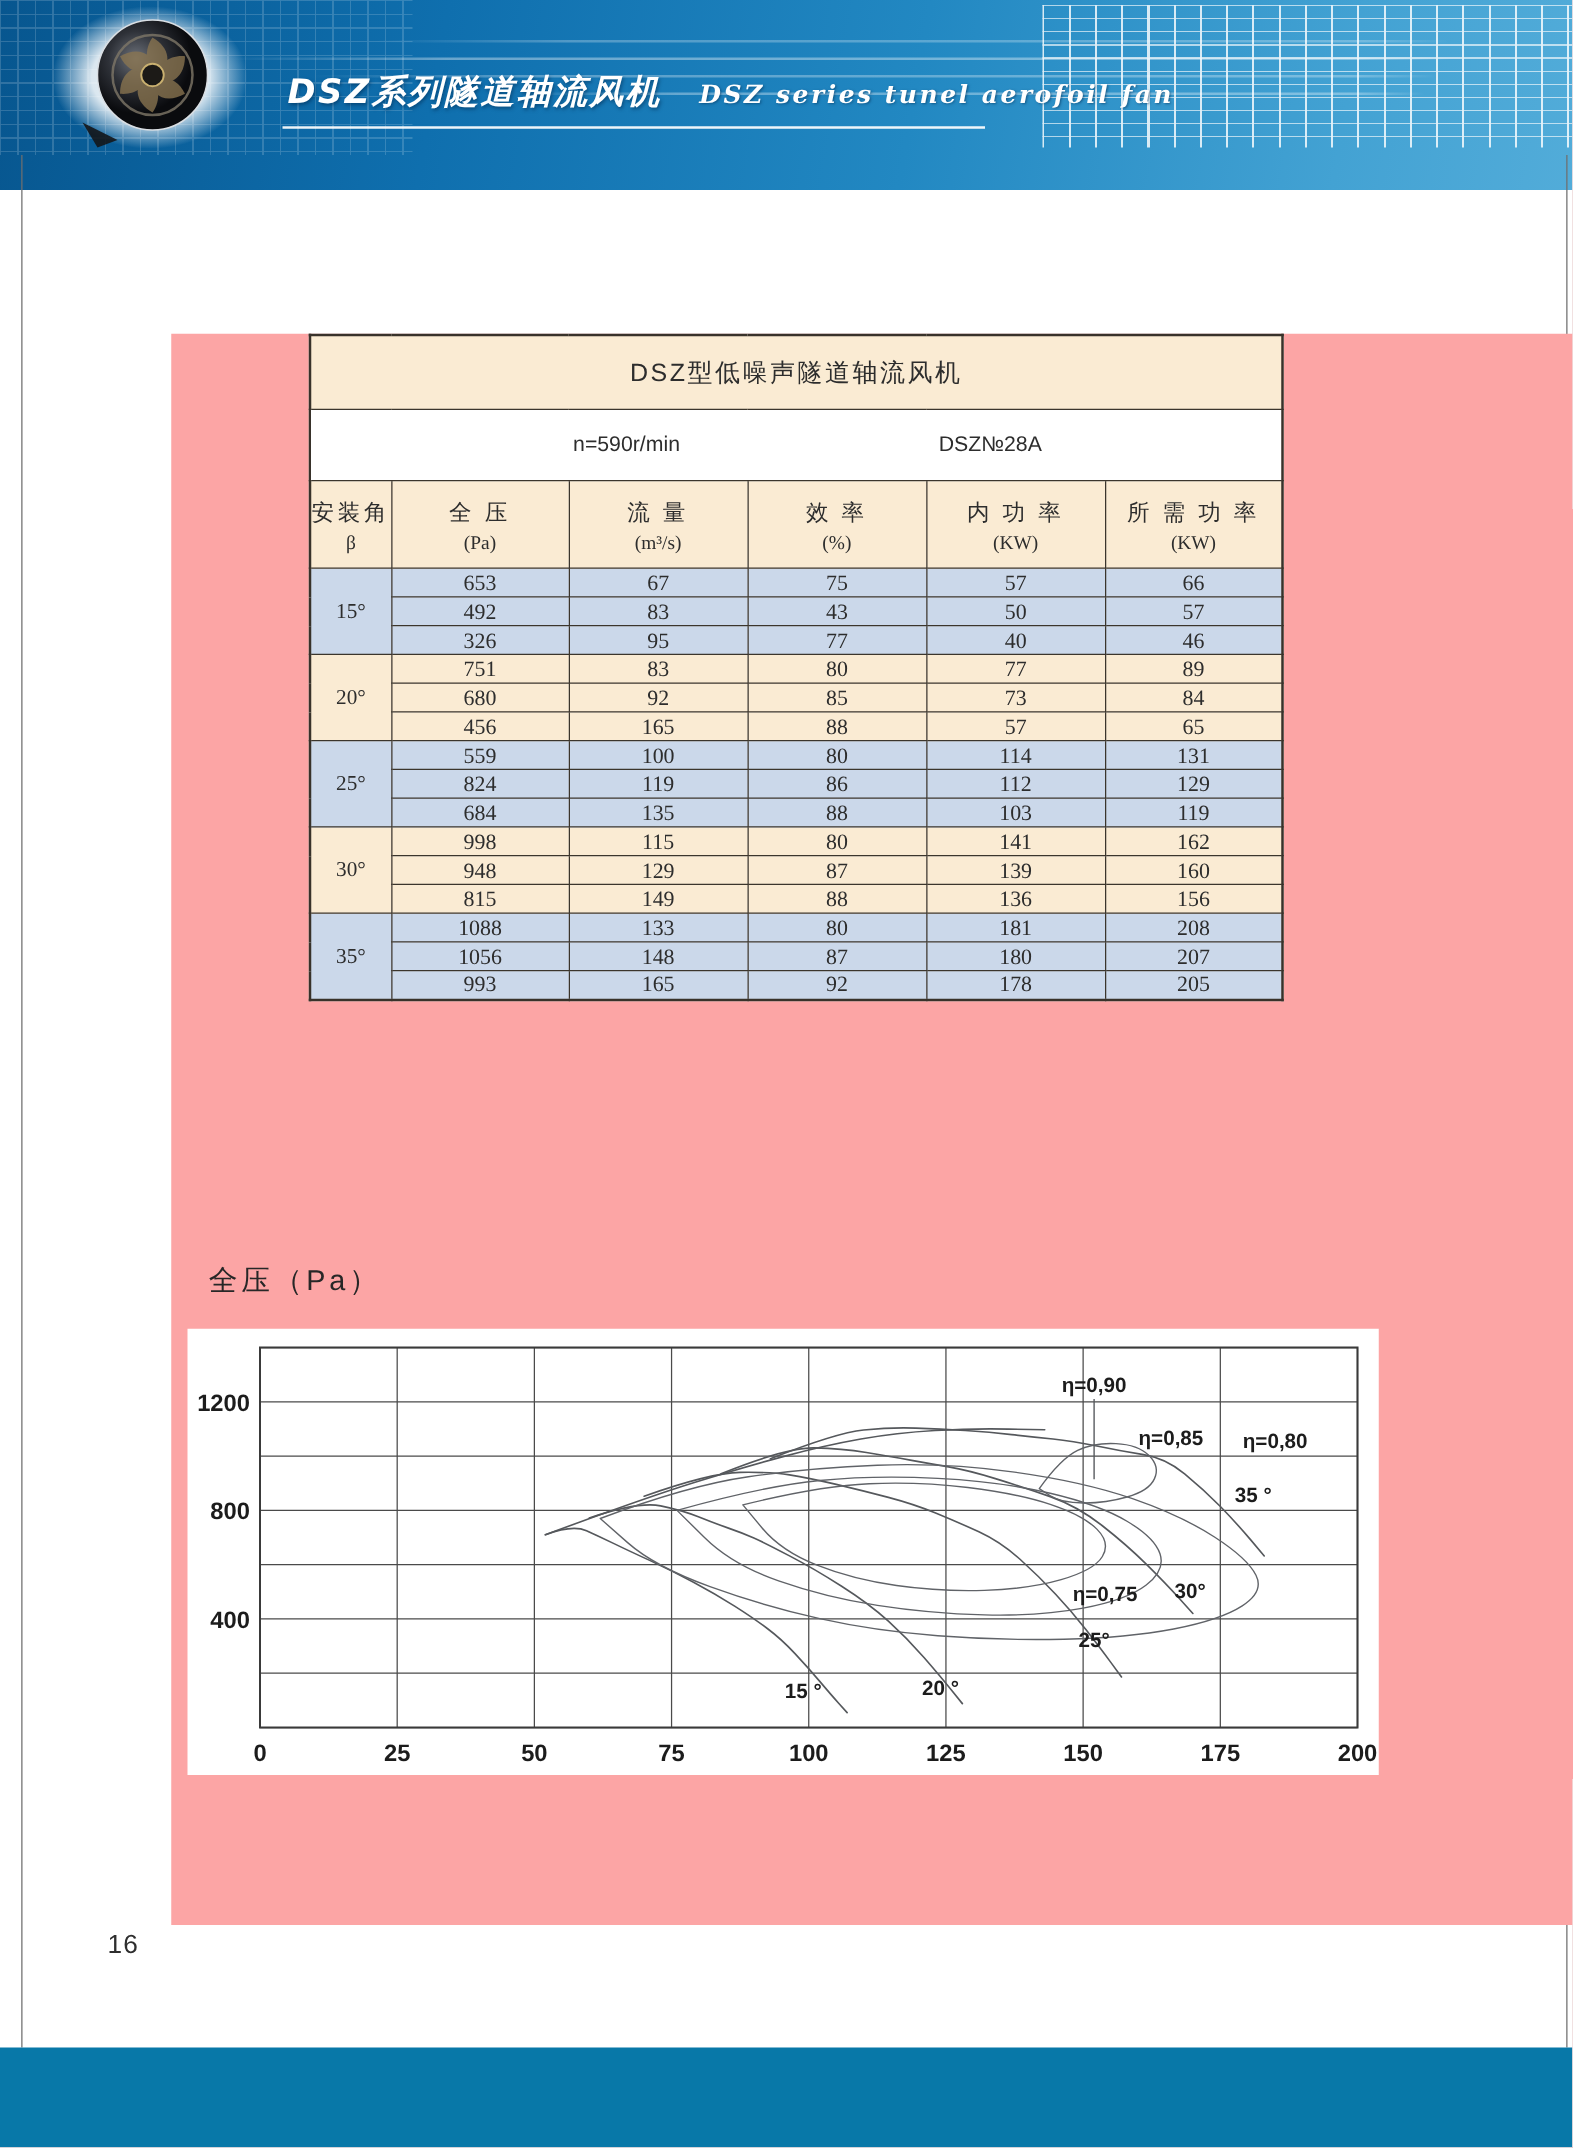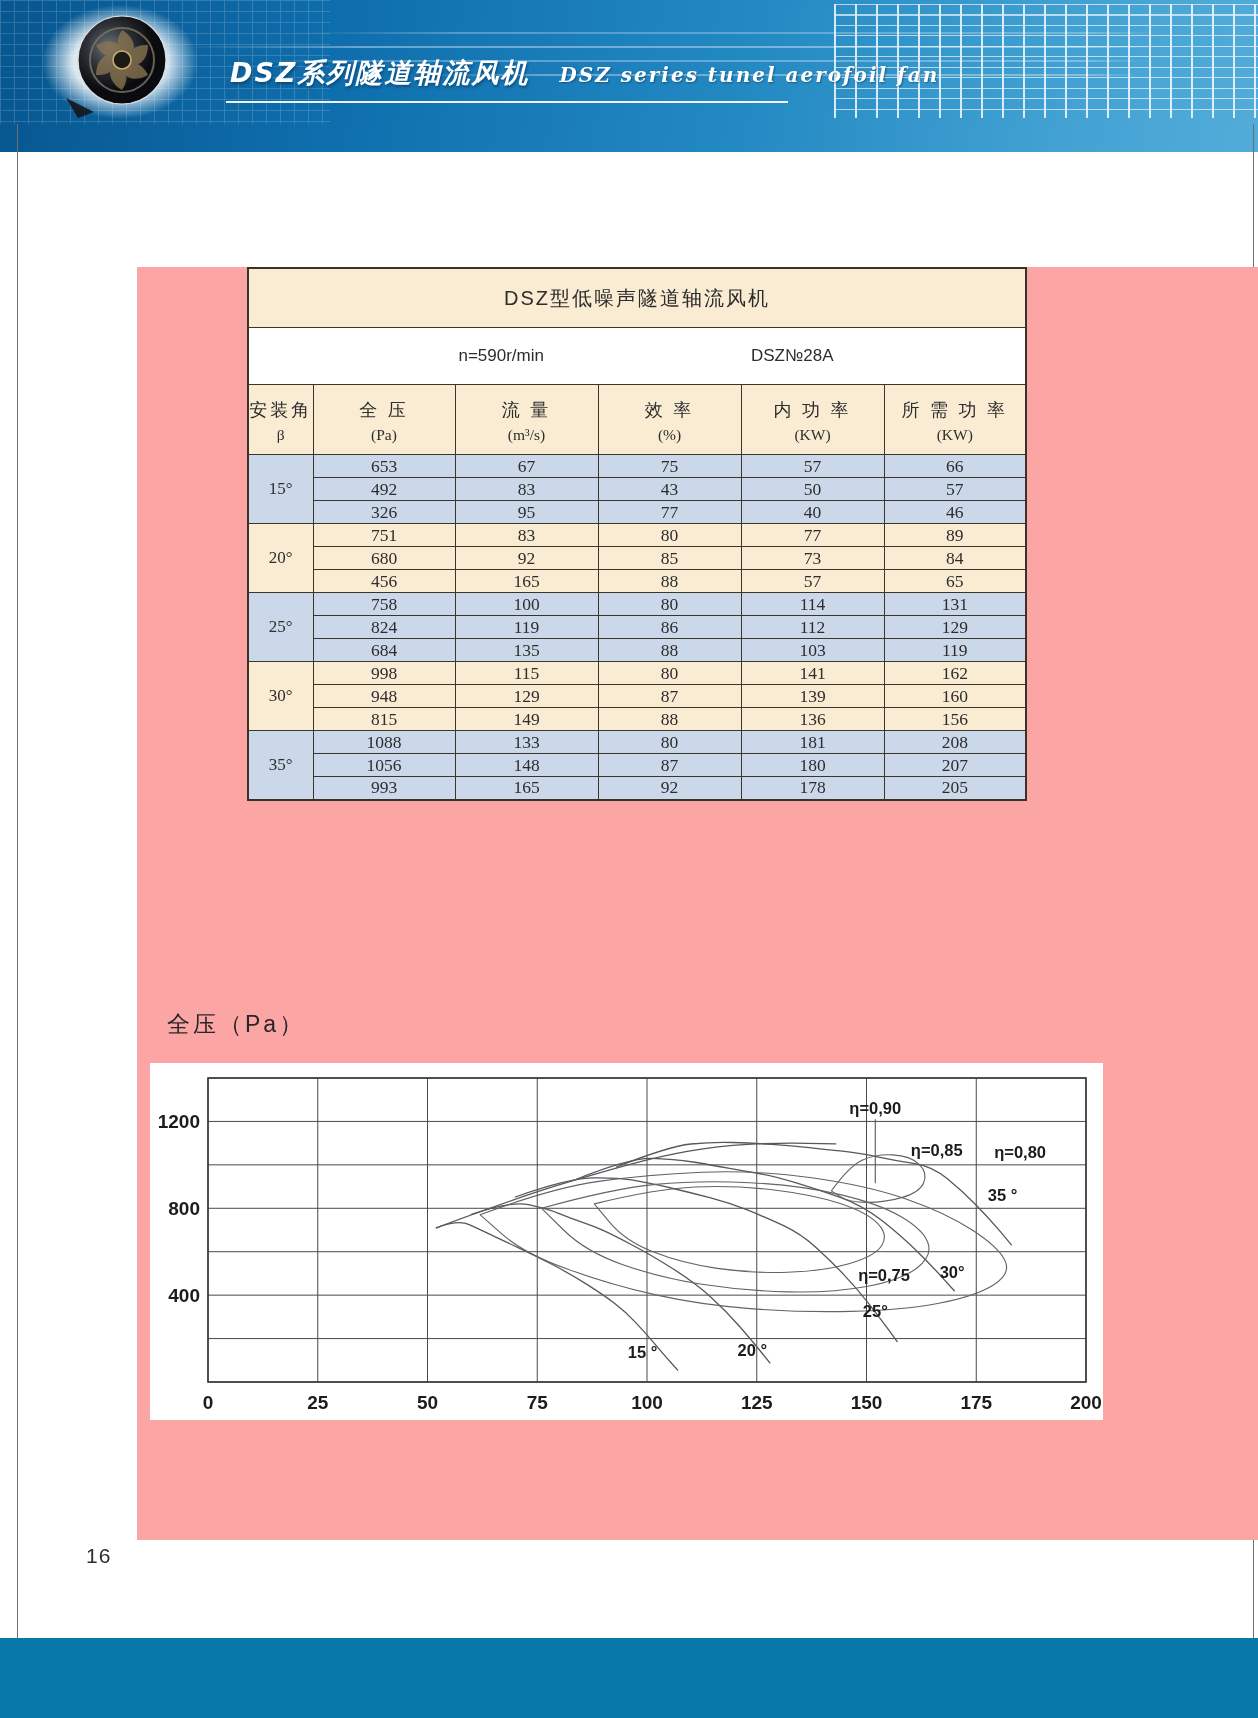--- a/index.html
+++ b/index.html
@@ -202,21 +202,21 @@
           </tr>
           <tr class="drow">
             <td class="bg-cream">456</td>
             <td class="bg-cream">165</td>
             <td class="bg-cream">88</td>
             <td class="bg-cream">57</td>
             <td class="bg-cream">65</td>
           </tr>
           <tr class="drow gsep">
             <td rowspan="3" class="angle bg-blue">25°</td>
-            <td class="bg-blue">758</td>
+            <td class="bg-blue">559</td>
             <td class="bg-blue">100</td>
             <td class="bg-blue">80</td>
             <td class="bg-blue">114</td>
             <td class="bg-blue">131</td>
           </tr>
           <tr class="drow">
             <td class="bg-blue">824</td>
             <td class="bg-blue">119</td>
             <td class="bg-blue">86</td>
             <td class="bg-blue">112</td>

